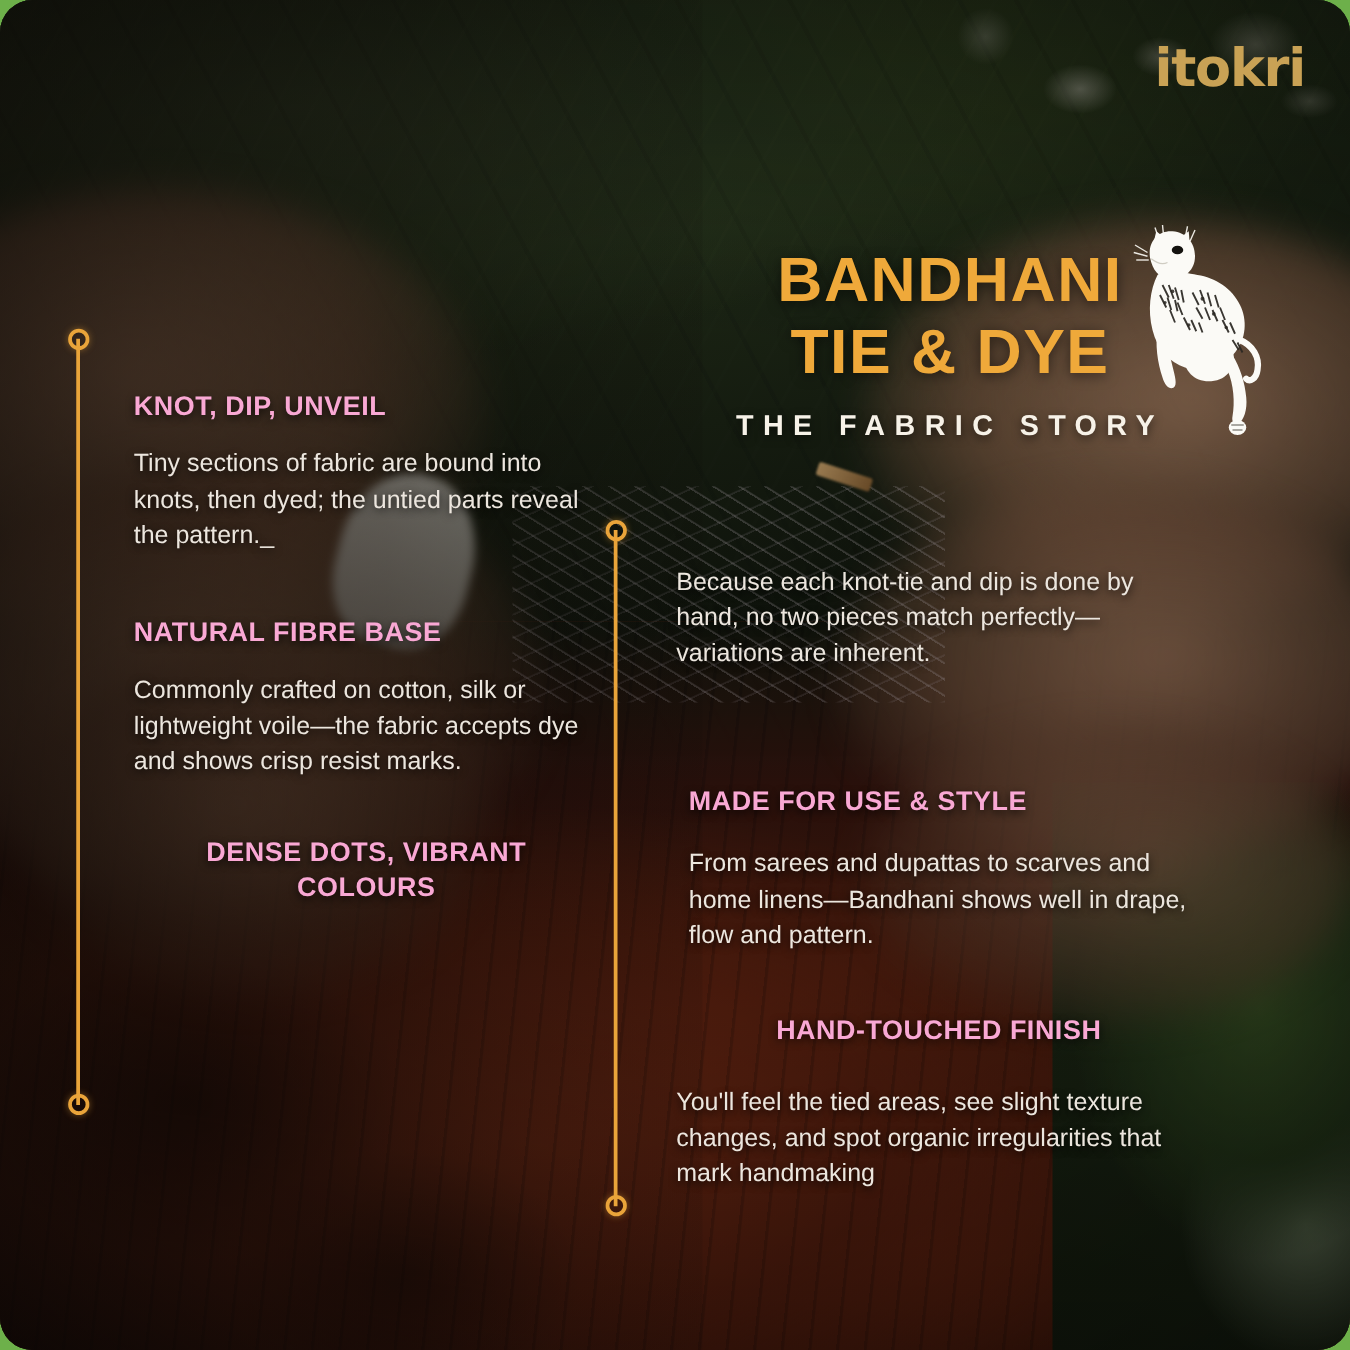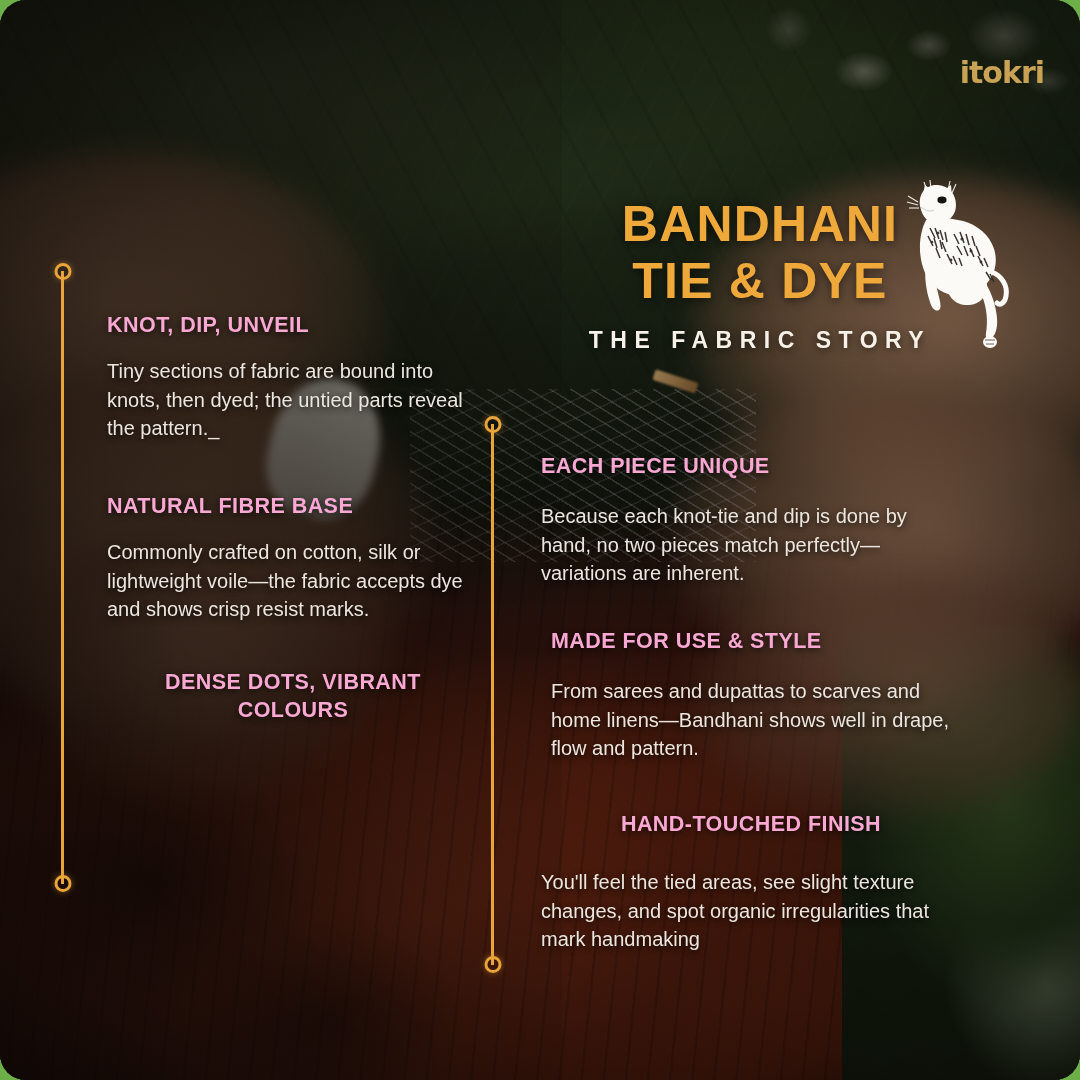--- a/index.html
+++ b/index.html
@@ -141,25 +141,24 @@
       radial-gradient(ellipse 85% 70% at 50% 50%, rgba(0,0,0,0) 35%, rgba(0,0,0,.42) 100%);
   }
   .bg-scrim-left {
     left:0; top:0; width:52%; height:100%;
     background:linear-gradient(90deg, rgba(12,8,6,.58) 0%, rgba(12,8,6,.40) 55%, rgba(12,8,6,.10) 100%);
   }
 
   
   .logo {
     position:absolute; right:36px; top:34px;
-    font-size:30px; font-weight:700; letter-spacing:-1px;
+    font-size:42px; font-weight:700; letter-spacing:-1px;
     color:#c9a255;
     font-family:"DejaVu Sans", sans-serif;
     line-height:1;
-    margin-top:24px;
   }
 
   
   .title-wrap {
     position:absolute; left:560px; top:196px; width:400px;
     text-align:center;
   }
   .title-l1, .title-l2 {
     color:#efa93a;
     font-weight:800;
@@ -333,21 +332,20 @@
       <h3>NATURAL FIBRE BASE</h3>
       <p>Commonly crafted on cotton, silk or lightweight voile—the fabric accepts dye and shows crisp resist marks.</p>
     </div>
     <div class="block" id="blk-l3">
       <h3>DENSE DOTS, VIBRANT COLOURS</h3>
     </div>
   </div>
 
   <div class="col-right">
     <div class="block" id="blk-r1">
-      <h3>EACH PIECE UNIQUE</h3>
       <p>Because each knot-tie and dip is done by hand, no two pieces match perfectly—variations are inherent.</p>
     </div>
     <div class="block" id="blk-r2">
       <h3>MADE FOR USE &amp; STYLE</h3>
       <p>From sarees and dupattas to scarves and home linens—Bandhani shows well in drape, flow and pattern.</p>
     </div>
     <div class="block" id="blk-r3">
       <h3>HAND-TOUCHED FINISH</h3>
       <p>You'll feel the tied areas, see slight texture changes, and spot organic irregularities that mark handmaking</p>
     </div>

